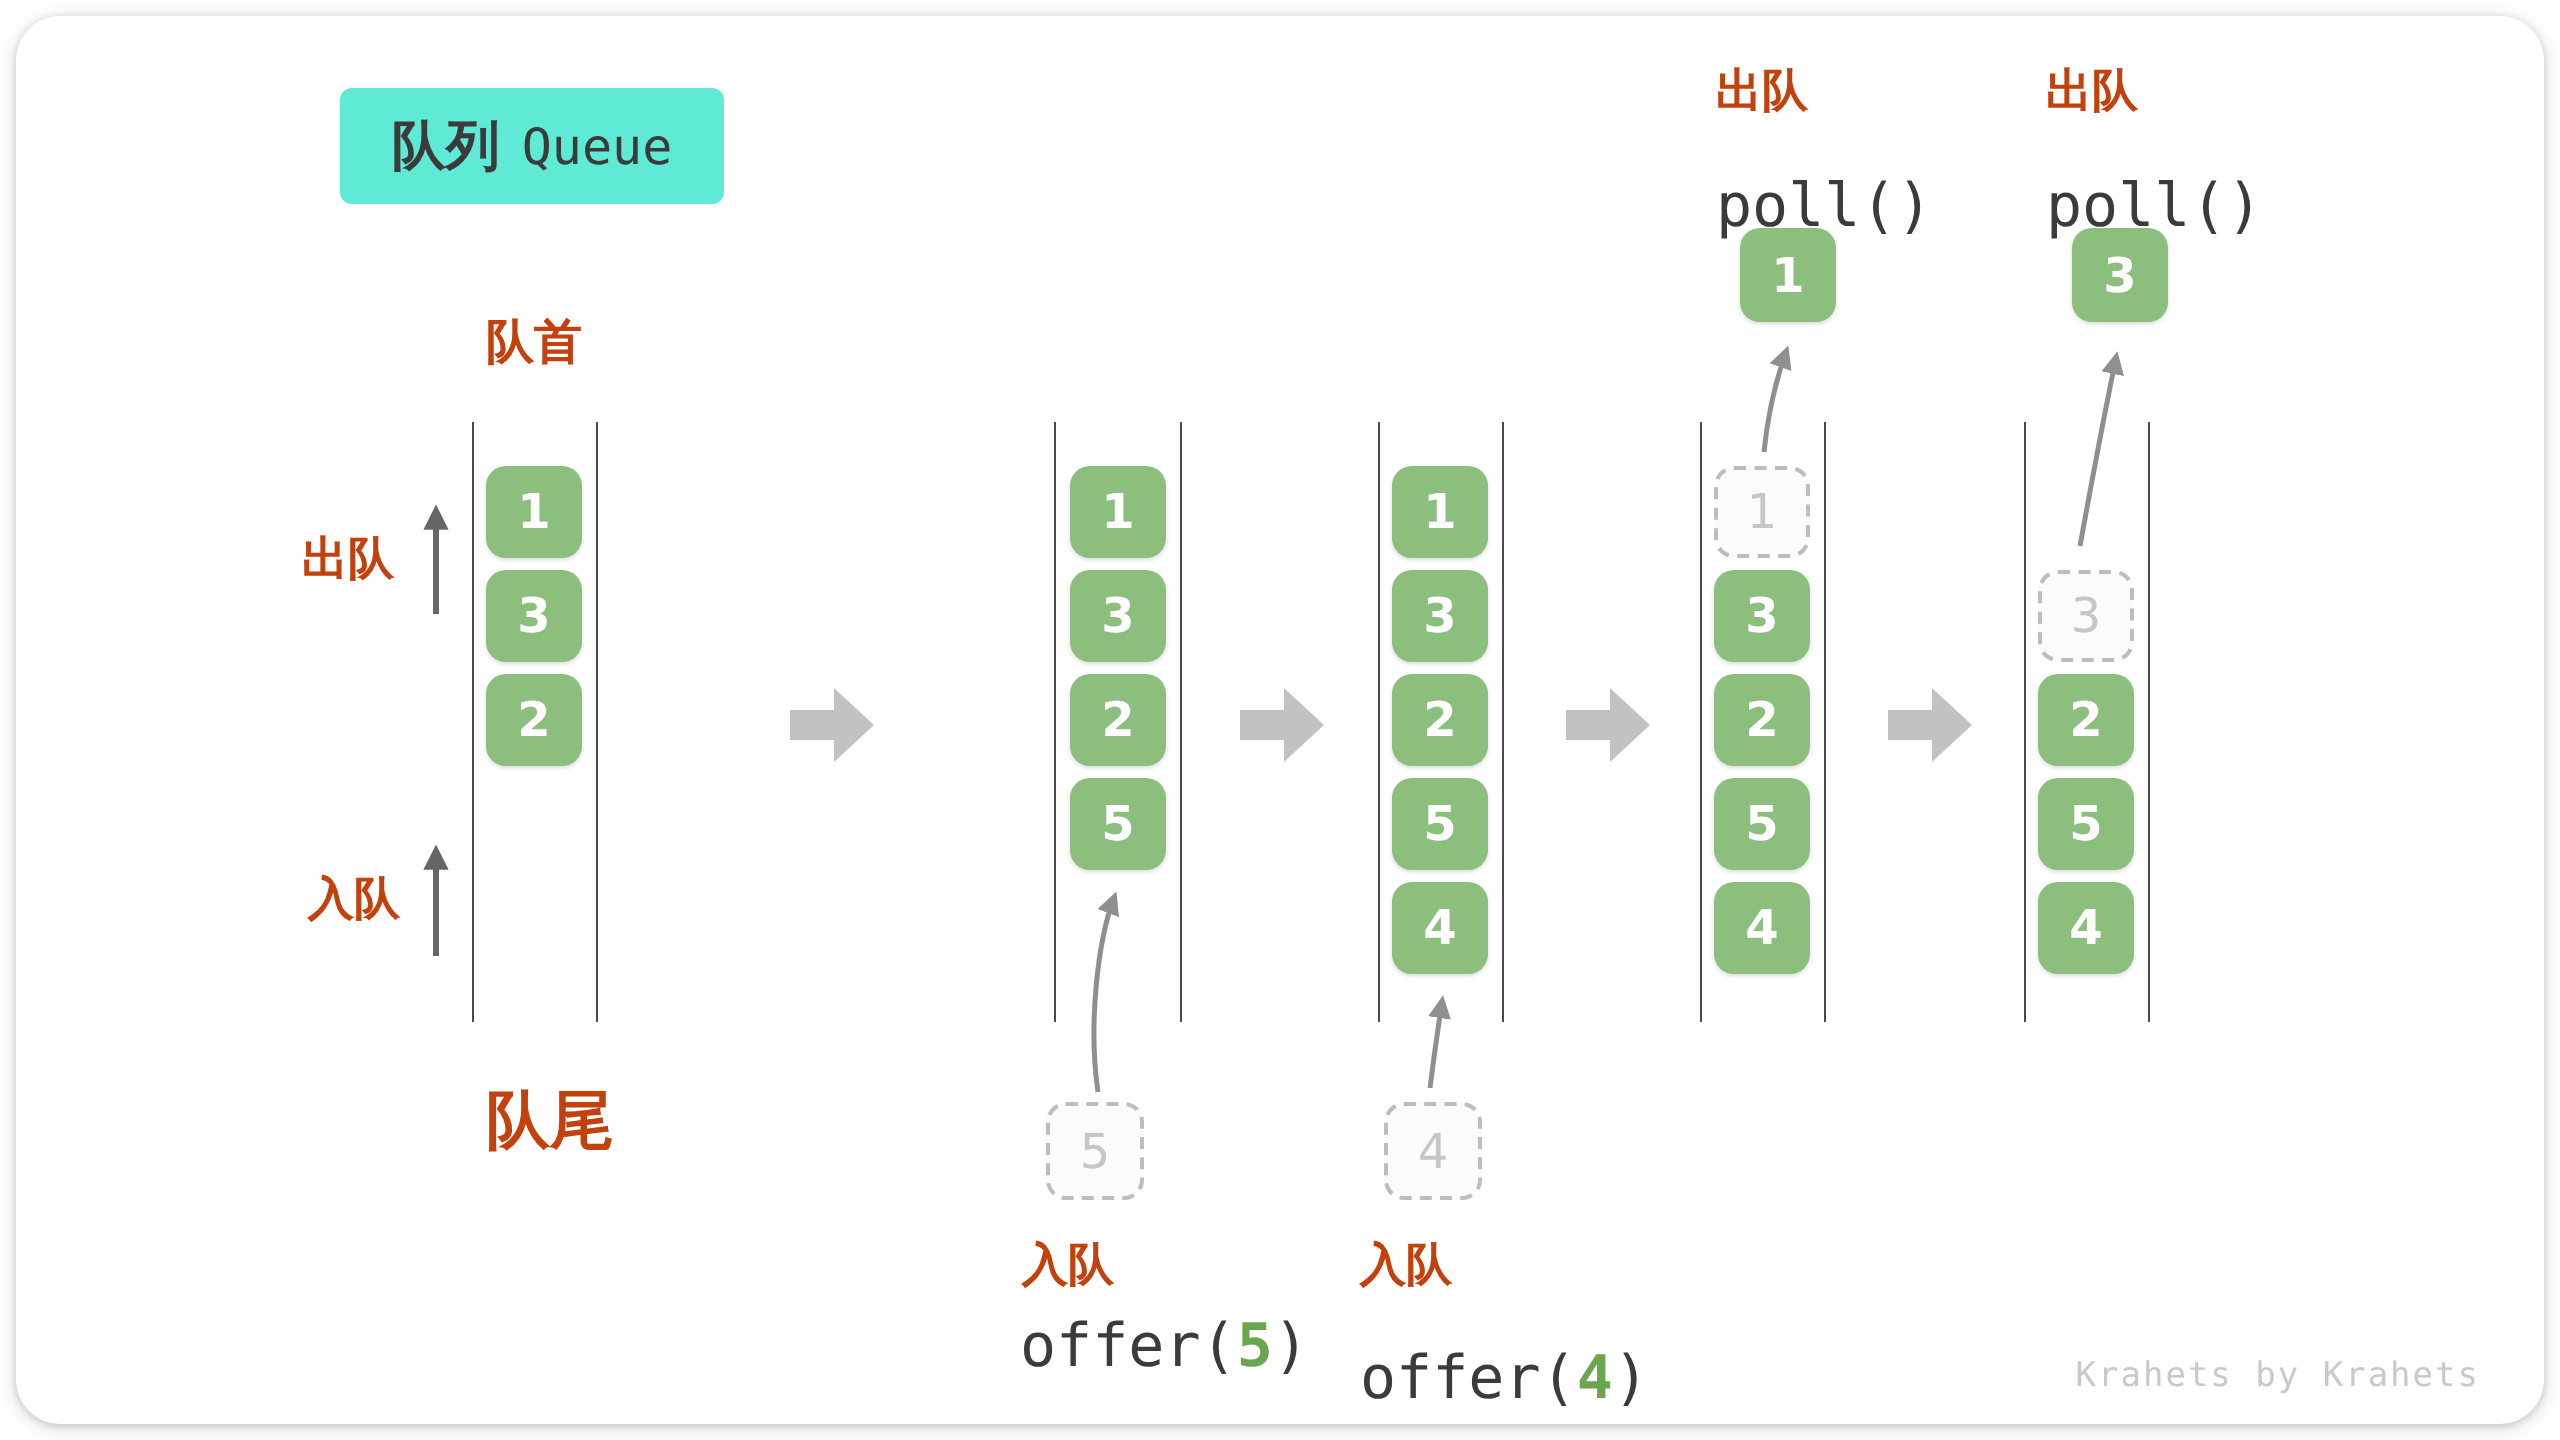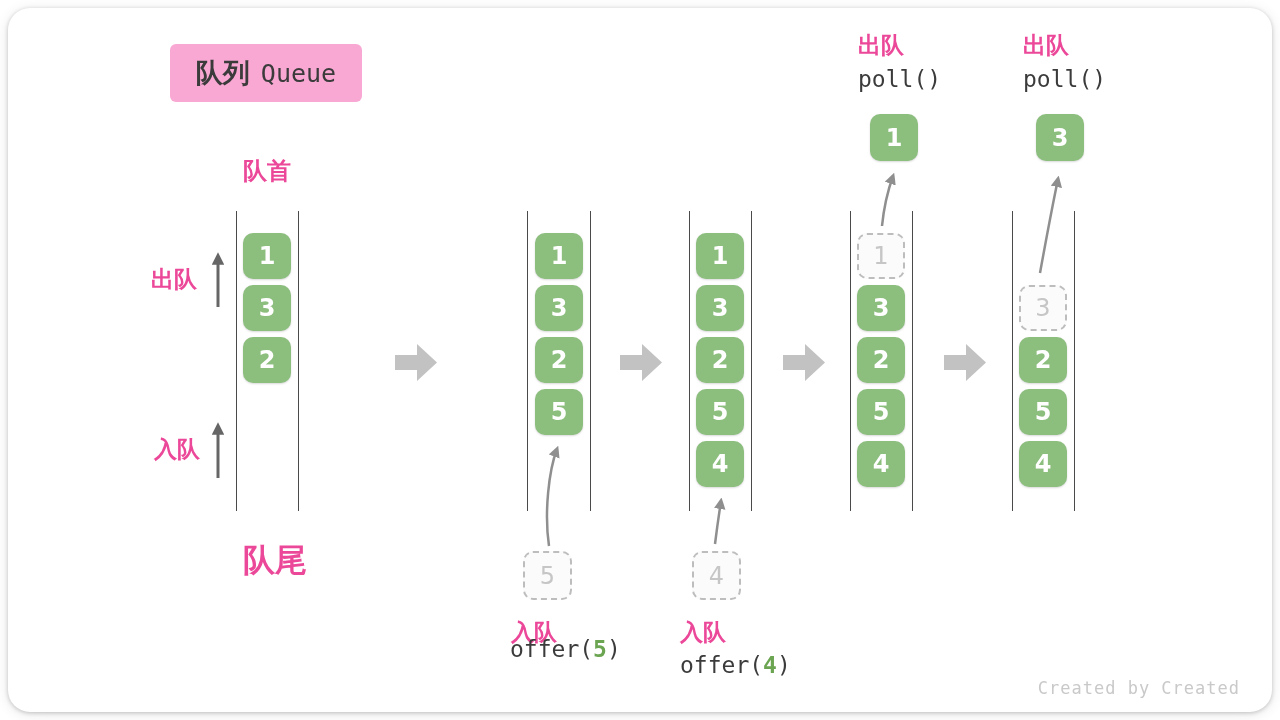--- a/index.html
+++ b/index.html
@@ -2,41 +2,41 @@
 <html><head>
 <meta charset="utf-8">
 <style>
   * { margin:0; padding:0; box-sizing:border-box; }
   body { background:#ffffff; font-family:"Liberation Sans", sans-serif; }
   .canvas { position:relative; width:1280px; height:720px; background:#ffffff; overflow:hidden; }
   .panel { position:absolute; left:8px; top:8px; width:1264px; height:704px; background:#ffffff;
            border-radius:22px; box-shadow:0 1px 4px rgba(0,0,0,.20), 0 2px 14px rgba(0,0,0,.10); }
   .overlay { position:absolute; left:0; top:0; width:1280px; height:720px; pointer-events:none; }
 
-  .badge { position:absolute; left:170px; top:44px; width:192px; height:58px; background:#f9a8d4;
+  .badge { position:absolute; left:170px; top:44px; width:192px; height:58px; background:#5eead4;
            border-radius:6px; display:flex; align-items:center; justify-content:center; gap:11px; }
   .badge-cn { font-weight:bold; font-size:27px; color:#3B3B3B; }
   .badge-en { font-family:"DejaVu Sans Mono", monospace; font-size:25px; color:#3B3B3B; }
 
-  .cn-label { position:absolute; font-weight:bold; font-size:23px; color:#ec4899; white-space:nowrap; }
+  .cn-label { position:absolute; font-weight:bold; font-size:23px; color:#c2410c; white-space:nowrap; }
 
   .channel { position:absolute; top:211px; height:300px;
              border-left:1.5px solid #4A4A4A; border-right:1.5px solid #4A4A4A; }
 
   .cell { position:absolute; width:48px; height:46px; border-radius:10px; background:#8CBE7E;
           color:#FFFFFF; display:flex; align-items:center; justify-content:center;
           font-size:24px; font-weight:bold; font-family:"DejaVu Sans", sans-serif;
           box-shadow:0 1px 2px rgba(0,0,0,.15); }
   .ghost { position:absolute; width:48px; height:46px; border-radius:10px; background:#FBFBFB;
            border:2px dashed #BDBDBD; color:#C6C6C6; display:flex; align-items:center;
            justify-content:center; font-size:24px; font-family:"DejaVu Sans", sans-serif; }
   .ghost.below { width:49px; height:49px; }
 
-  .op-code { position:absolute; font-family:"DejaVu Sans Mono", monospace; font-size:23px;
-             color:#3B3B3B; white-space:nowrap; }
+  .op-code { position:absolute; font-family:"DejaVu Sans Mono", monospace; font-size:30px;
+             color:#3B3B3B; white-space:nowrap;margin-top:20px; }
   .op-arg { color:#6CA552; font-weight:bold; }
 
   .watermark { position:absolute; right:40px; bottom:22px; font-family:"DejaVu Sans Mono", monospace;
                font-size:17px; color:#C9C9C9; letter-spacing:1px; }
 </style>
 </head>
 <body>
 
 <div class="canvas">
   <div class="panel"></div>
@@ -118,14 +118,14 @@
   <div class="cn-label" style="left:858px; top:30px;">出队</div>
   <div class="op-code" style="left:858px; top:66px;">poll()</div>
   <div class="cn-label" style="left:1023px; top:30px;">出队</div>
   <div class="op-code" style="left:1023px; top:66px;">poll()</div>
 
   <div class="cn-label" style="left:511px; top:617px;">入队</div>
   <div class="op-code" style="left:510px; top:636px;"><span>offer(</span><span class="op-arg">5</span><span>)</span></div>
   <div class="cn-label" style="left:680px; top:617px;">入队</div>
   <div class="op-code" style="left:680px; top:652px;"><span>offer(</span><span class="op-arg">4</span><span>)</span></div>
 
-  <div class="watermark">Created by Created</div>
+  <div class="watermark">Krahets by Krahets</div>
 </div>
 
 </body></html>

